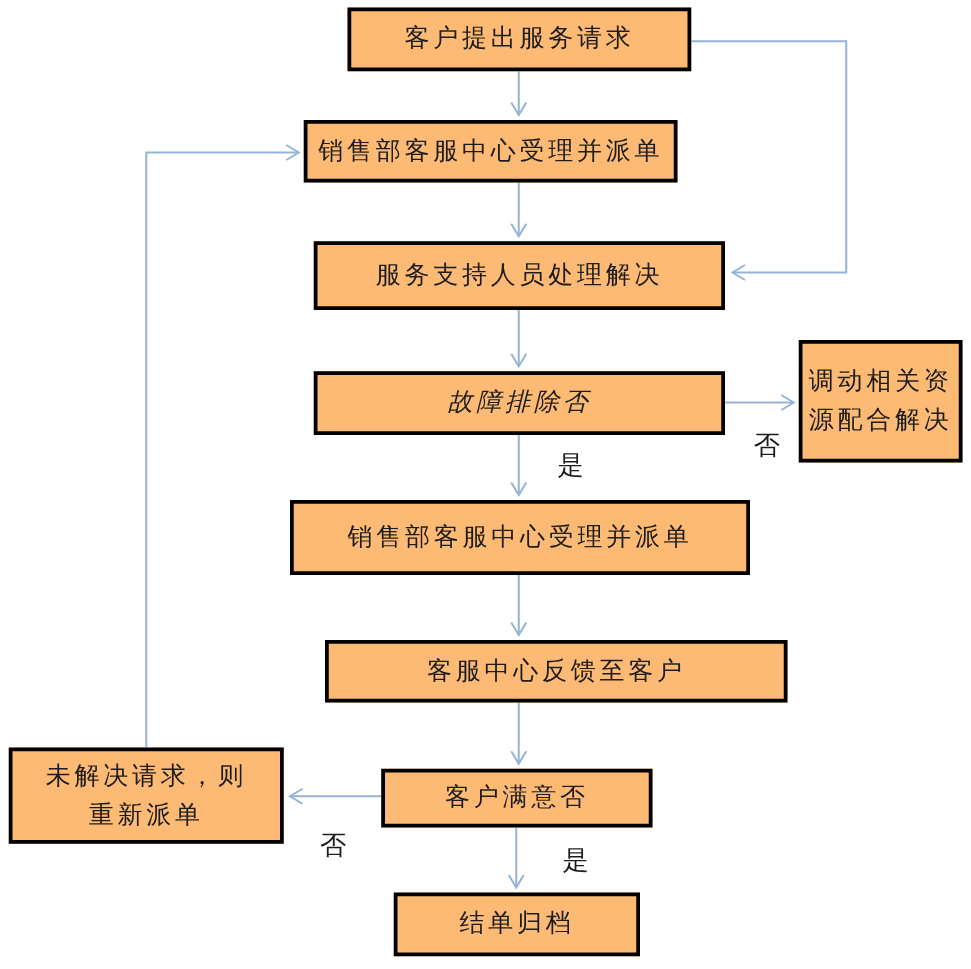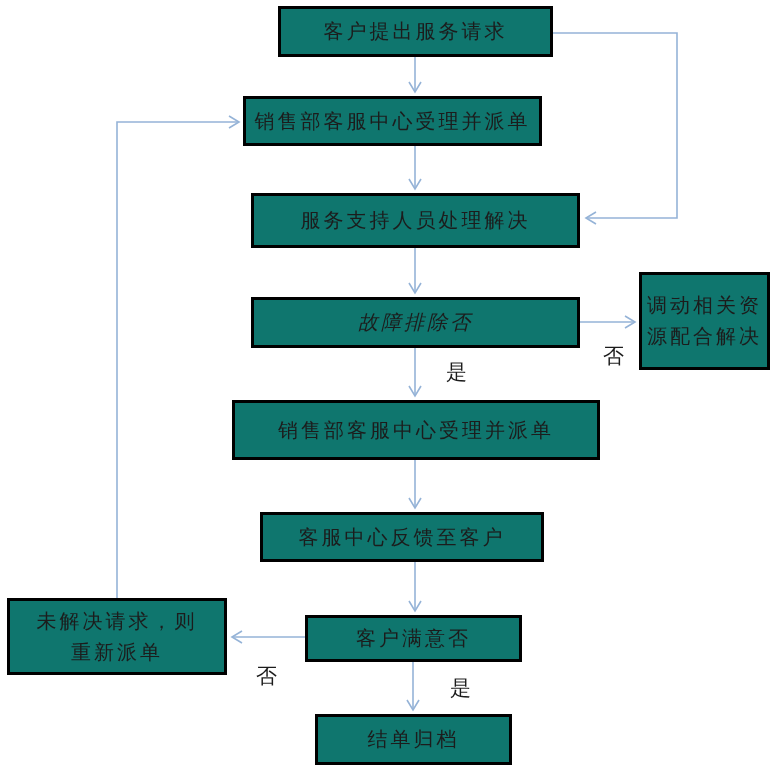--- a/index.html
+++ b/index.html
@@ -13,38 +13,38 @@
     height: 775px;
     background: var(--color-background, #ffffff);
     font-family: "Liberation Serif", "DejaVu Serif", serif;
     color: var(--color-text, #1c1c1c);
     overflow: hidden;
   }
   .node {
     position: absolute;
     box-sizing: border-box;
     border: 3px solid var(--color-box_border, #000);
-    background: #0f766e;
+    background: #fdba74;
     display: flex;
     align-items: center;
     justify-content: center;
     text-align: center;
     font-size: 20px;
     letter-spacing: 3px;
     line-height: 31px;
     z-index: 2;
   }
   
   #n-request      { left: 278px; top: 6px;   width: 275px; height: 51px; }
   #n-dispatch     { left: 243px; top: 96px;  width: 299px; height: 50px; }
   #n-handle       { left: 251px; top: 193px; width: 329px; height: 55px; }
   #n-fault        { left: 251px; top: 297px; width: 329px; height: 51px; font-style: italic; }
   #n-resources    { left: 639px; top: 272px; width: 131px; height: 98px; padding: 0 4px; }
   #n-return-order { left: 232px; top: 400px; width: 368px; height: 60px; }
-  #n-feedback     { left: 260px; top: 512px; width: 284px; height: 50px; text-align: center; }
+  #n-feedback     { left: 260px; top: 512px; width: 370px; height: 50px; text-align: center; }
   #n-redispatch   { left: 7px;   top: 598px; width: 220px; height: 77px; padding: 0 18px; }
   #n-satisfied    { left: 305px; top: 615px; width: 217px; height: 47px; }
   #n-archive      { left: 315px; top: 714px; width: 197px; height: 51px; }
 
   .edge-label {
     position: absolute;
     font-size: 21px;
     line-height: 24px;
     z-index: 3;
   }

